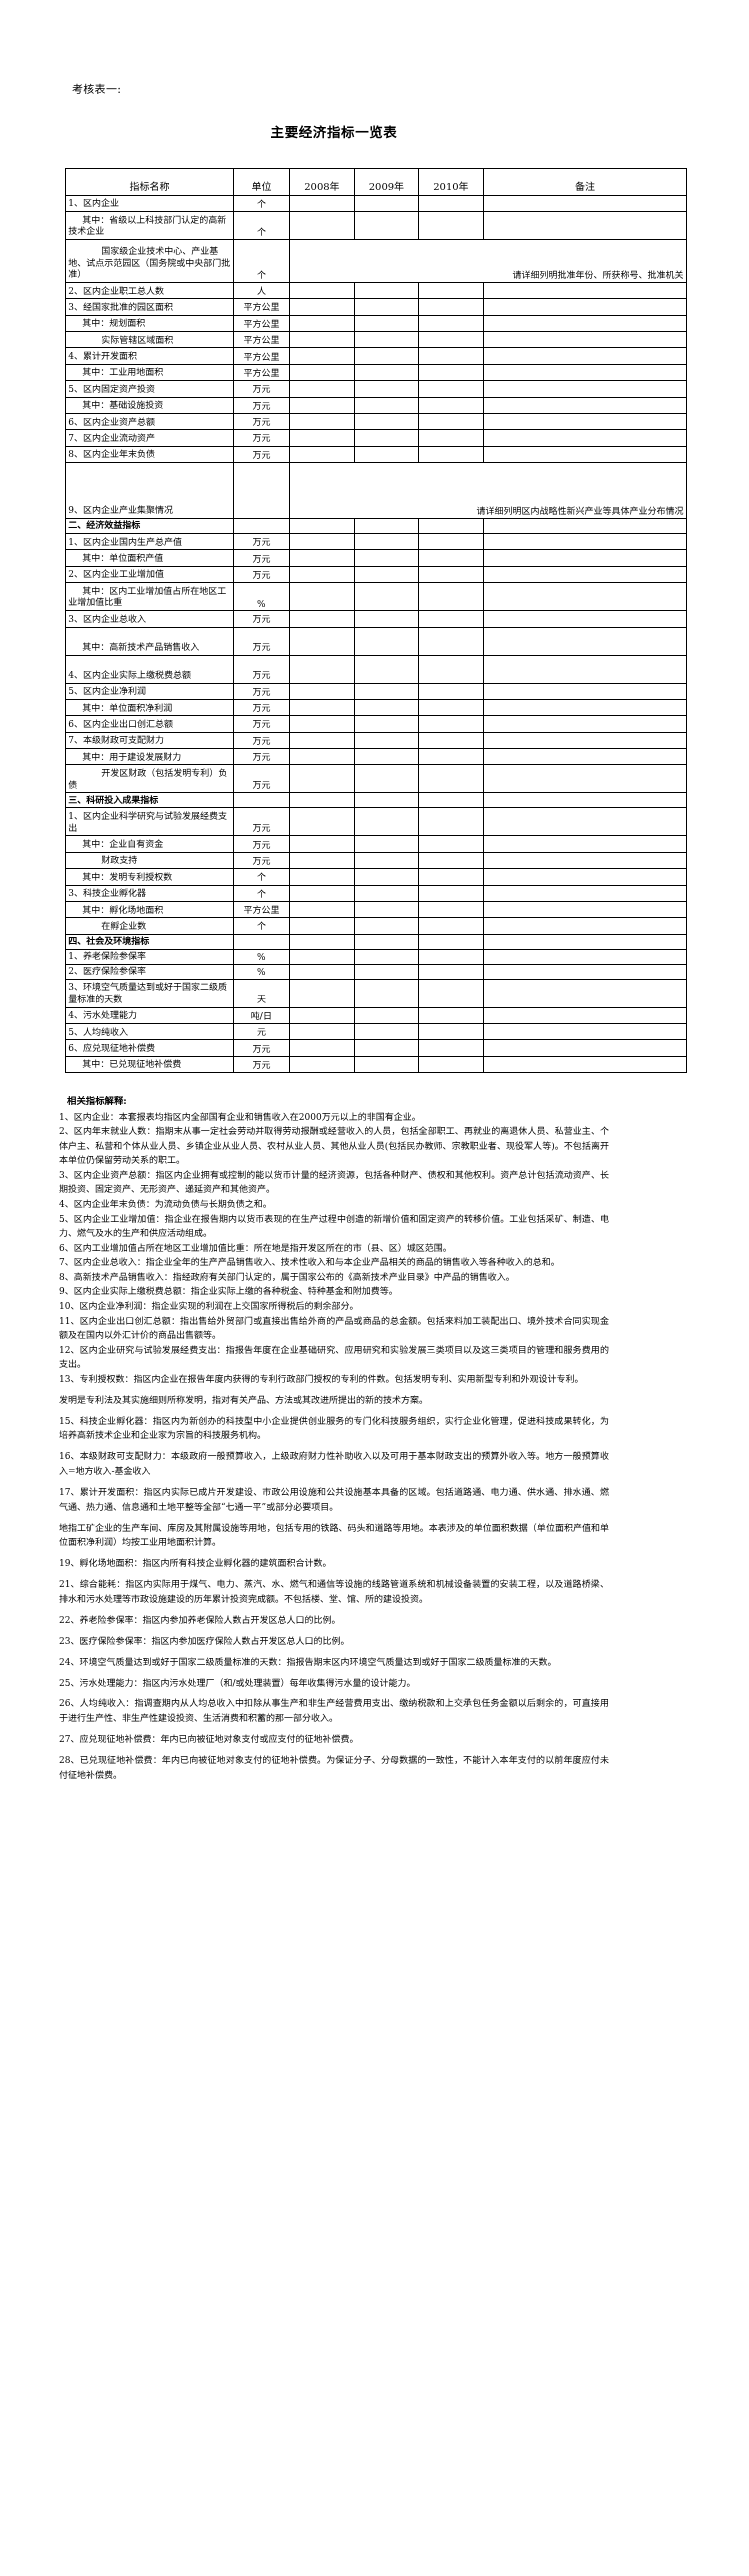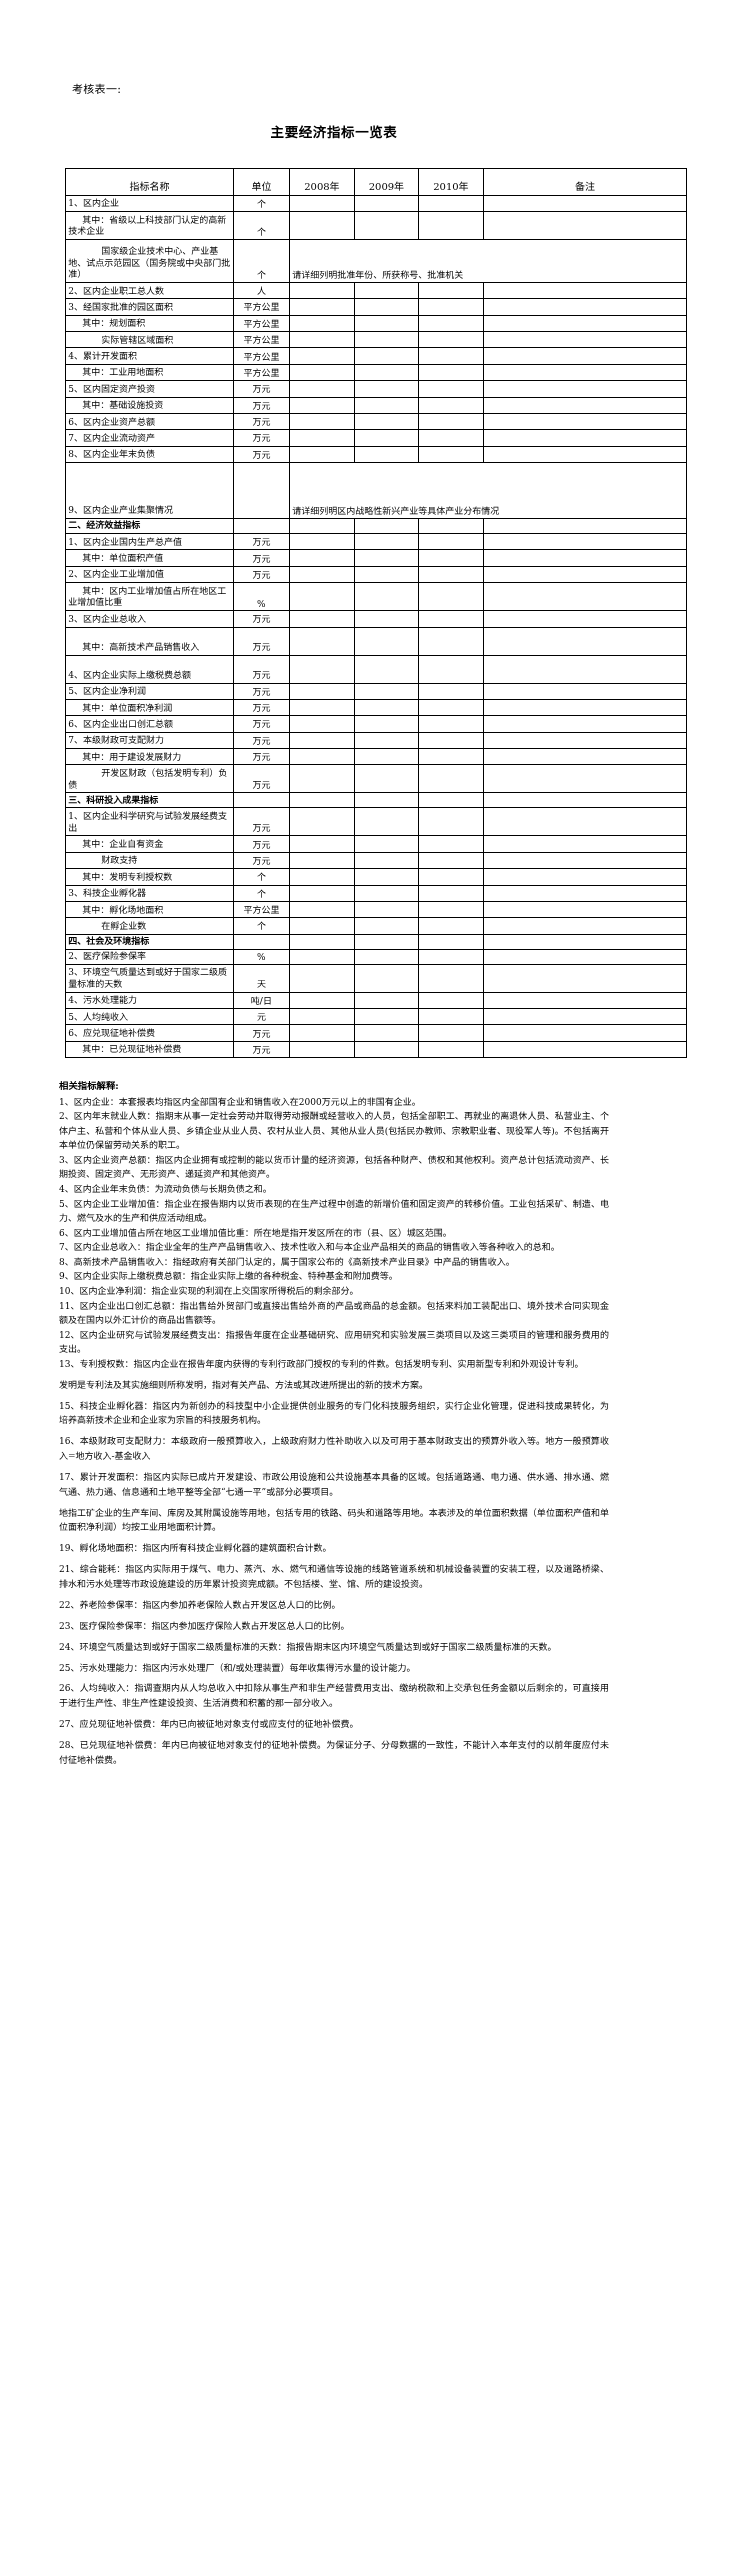--- a/index.html
+++ b/index.html
@@ -67,21 +67,21 @@
 
   td.cell-name {
     text-align: left;
     white-space: pre-line;
     line-height: 1.28;
   }
   td.cell-name.indent1 { text-indent: 14px; }
   td.cell-name.indent2 { text-indent: 33px; }
   td.cell-unit { text-align: center; vertical-align: bottom; }
   td.cell-val  { text-align: center; }
-  td.cell-note { text-align: left; vertical-align: middle; line-height: 1.35; }
+  td.cell-note { text-align: right; vertical-align: middle; line-height: 1.35; }
 
   tr.header-row td {
     text-align: center;
     vertical-align: bottom;
     height: 27px;
     font-size: 10px;
   }
   tr.section-row td.cell-name {
     font-weight: 700;
     text-indent: 0;
@@ -93,20 +93,21 @@
   .notes {
     margin-top: 20px;
     font-size: 9px;
     line-height: 1.62;
     font-family: "DejaVu Serif", "Liberation Serif", serif;
   }
   .notes-title {
     font-weight: 700;
     font-size: 9.4px;
     margin-bottom: 1.2px;
+    margin-left: 8px;
   }
   .notes p {
     margin: 0;
     text-align: justify;
     text-justify: inter-ideograph;
   }
   .notes p.gap { margin-top: 6.4px; }
 </style>
 </head>
 <body>
@@ -424,20 +425,28 @@
             <td class="cell-name indent2">在孵企业数</td>
             <td class="cell-unit">个</td>
             <td class="cell-val"></td>
             <td class="cell-val"></td>
             <td class="cell-val"></td>
             <td class="cell-note"></td>
           </tr>
           <tr class="section-row">
             <td class="cell-name">四、社会及环境指标</td>
             <td class="cell-unit"></td>
+            <td class="cell-val"></td>
+            <td class="cell-val"></td>
+            <td class="cell-val"></td>
+            <td class="cell-note"></td>
+          </tr>
+          <tr>
+            <td class="cell-name">1、养老保险参保率</td>
+            <td class="cell-unit">%</td>
             <td class="cell-val"></td>
             <td class="cell-val"></td>
             <td class="cell-val"></td>
             <td class="cell-note"></td>
           </tr>
           <tr>
             <td class="cell-name">2、医疗保险参保率</td>
             <td class="cell-unit">%</td>
             <td class="cell-val"></td>
             <td class="cell-val"></td>

